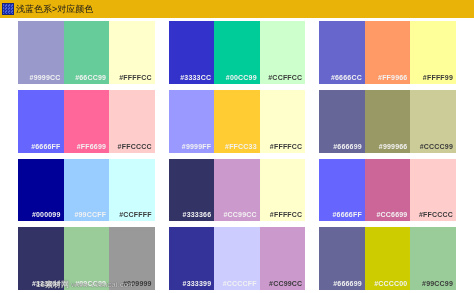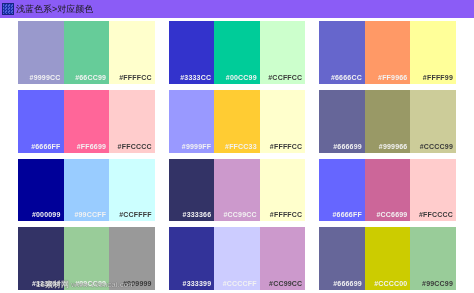--- a/index.html
+++ b/index.html
@@ -16,21 +16,21 @@
     position: relative;
   }
 
   
   #header {
     height: 18px;
     display: flex;
     align-items: center;
     padding-left: 2px;
     gap: 2px;
-    background: #8b5cf6;
+    background: #eab308;
   }
 
   #header-icon {
     width: 12px;
     height: 12px;
     flex: 0 0 12px;
     background:
       repeating-conic-gradient(#1b2fa8 0% 25%, #4f63d8 0% 50%) 0 0 / 3px 3px;
     border: 1px solid #15247e;
   }

